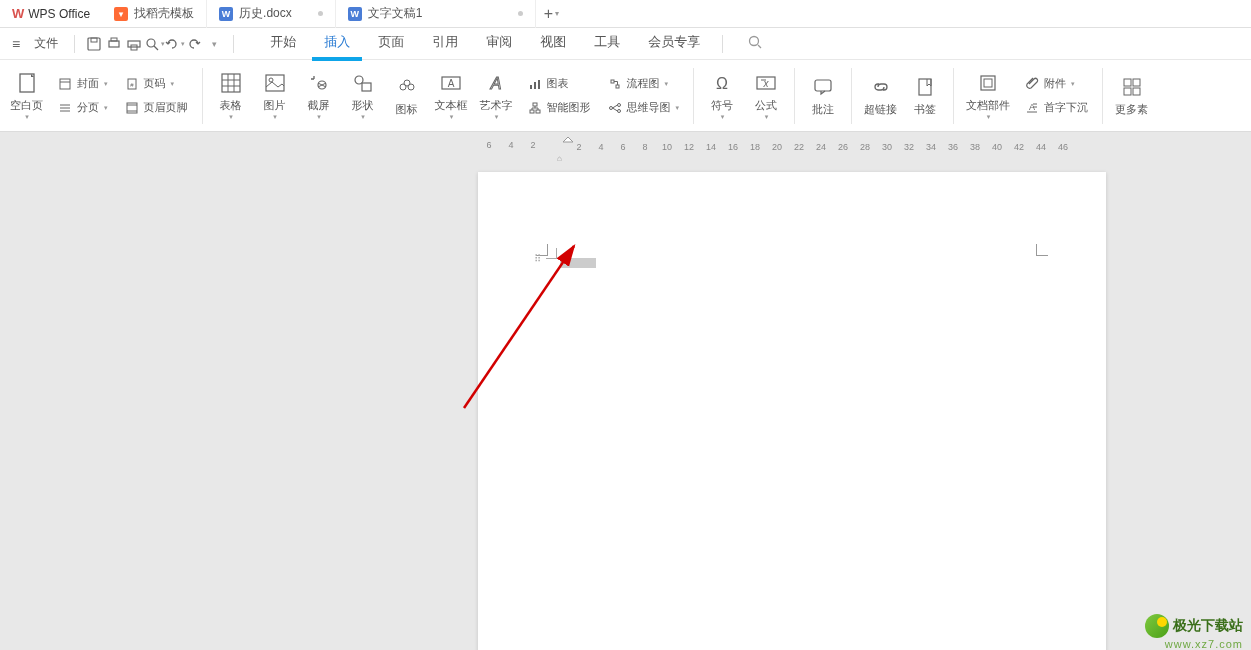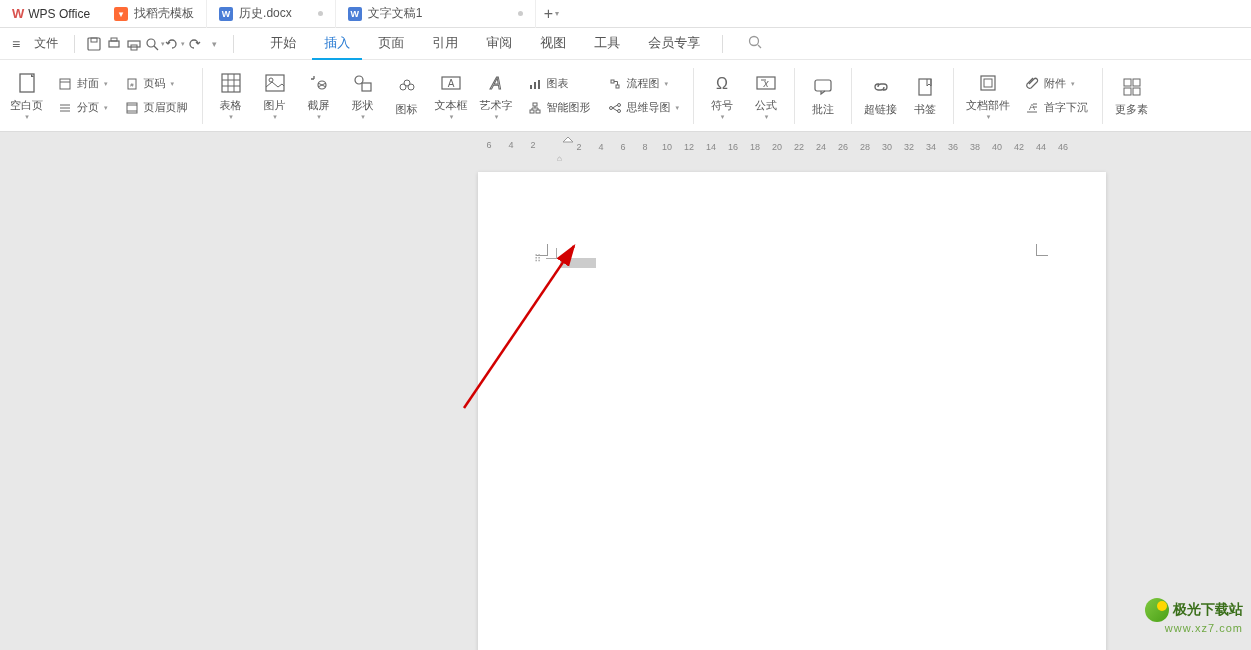--- a/index.html
+++ b/index.html
@@ -21,21 +21,21 @@
     .qa-bar { height: 32px; background: #fff; display: flex; align-items: center; padding: 0 6px; border-bottom: 1px solid #e8e8e8; gap: 2px; }
     .qa-item { padding: 4px 6px; color: #555; font-size: 12px; cursor: pointer; display: flex; align-items: center; }
     .hamburger { font-size: 14px; color: #666; padding: 0 6px; }
     .qa-divider { width: 1px; height: 18px; background: #ddd; margin: 0 8px; }
     .qa-ico { width: 18px; height: 18px; color: #666; display: flex; align-items: center; justify-content: center; }
     .drop-sm { font-size: 7px; color: #999; margin-left: 1px; }
     
     
     .menu-tabs { display: flex; align-items: flex-start; margin-left: 14px; gap: 4px; }
     .menu-tab { padding: 6px 12px; font-size: 13px; color: #555; cursor: pointer; }
-    .menu-tab.active { color: #2b7cd3; border-bottom: 2px solid #0ea5e9; }
+    .menu-tab.active { color: #2b7cd3; border-bottom: 4px solid #0ea5e9; }
     .search-area { margin-left: 14px; color: #999; font-size: 14px; }
     
     
     .ribbon { height: 72px; background: #fff; display: flex; align-items: center; border-bottom: 1px solid #dcdcdc; padding: 0 4px; }
     .rb-divider { width: 1px; height: 56px; background: #e5e5e5; margin: 0 6px; }
     .rb-btn-lg { display: flex; flex-direction: column; align-items: center; justify-content: center; cursor: pointer; padding: 2px 6px; min-width: 44px; }
     .rb-ico { width: 24px; height: 24px; display: flex; align-items: center; justify-content: center; color: #555; margin-bottom: 3px; font-size: 18px; }
     .rb-lbl { font-size: 11px; color: #555; white-space: nowrap; display: flex; align-items: center; flex-direction: column; }
     .rb-col { display: flex; flex-direction: column; padding: 2px 4px; gap: 4px; }
     .rb-row { display: flex; align-items: center; cursor: pointer; padding: 2px 4px; gap: 4px; }
@@ -53,21 +53,21 @@
     .page-mark-tl { position: absolute; top: 72px; left: 58px; width: 12px; height: 12px; border-left: 1px solid #999; border-top: 1px solid #999; transform: rotate(180deg); }
     .page-mark-tr { position: absolute; top: 72px; right: 58px; width: 12px; height: 12px; border-right: 1px solid #999; border-top: 1px solid #999; transform: rotate(180deg); }
     .handle-dots { position: absolute; top: 84px; left: 56px; color: #aaa; font-size: 10px; letter-spacing: 1px; line-height: 5px; }
     .sel-box { position: absolute; top: 86px; left: 82px; width: 36px; height: 10px; background: #ccc; }
     .sel-box::before { content: ''; position: absolute; left: -14px; top: -10px; width: 10px; height: 10px; border-right: 1px solid #aaa; border-bottom: 1px solid #aaa; }
     
     
     .arrow-svg { position: absolute; top: 106px; left: 456px; pointer-events: none; }
     
     
-    .watermark { position: absolute; bottom: 16px; right: 8px; text-align: right; pointer-events: none; }
+    .watermark { position: absolute; bottom: 0; right: 8px; text-align: right; pointer-events: none; }
     .wm-top { display: flex; align-items: center; justify-content: flex-end; gap: 4px; }
     .wm-logo { width: 24px; height: 24px; background: linear-gradient(135deg, #7fc93f, #4aa017); border-radius: 50%; position: relative; }
     .wm-logo::after { content: ''; position: absolute; width: 10px; height: 10px; background: #ffd700; border-radius: 50%; top: 3px; right: 2px; }
     .wm-title { font-size: 14px; font-weight: bold; color: #3a6f1a; }
     .wm-url { font-size: 11px; color: #6fa843; letter-spacing: 1px; }
     
     svg { overflow: visible; }
   </style>
 </head>
 <body>

